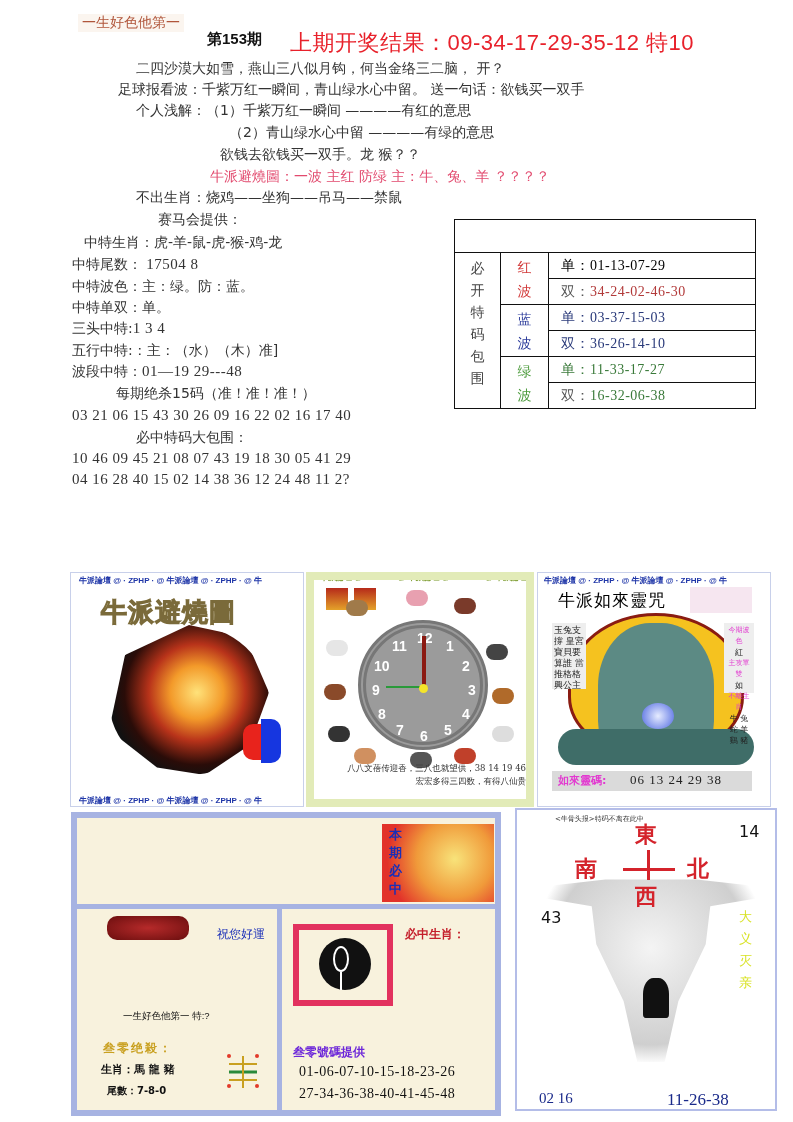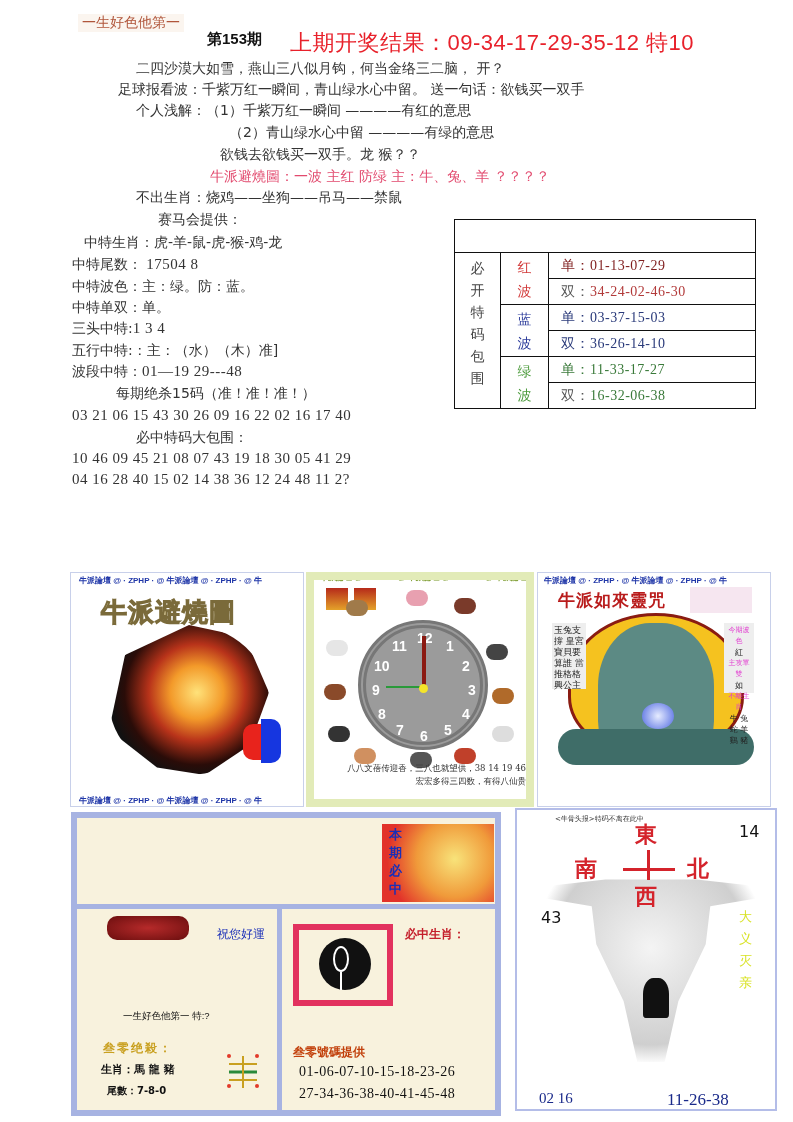--- a/index.html
+++ b/index.html
@@ -44,21 +44,21 @@
   #p2 .hand-h { position: absolute; left: 56px; top: 8px; width: 4px; height: 54px; background: #8b1a12; }
   #p2 .hand-m { position: absolute; left: 20px; top: 58px; width: 38px; height: 2px; background: #2a9a3a; }
   #p2 .hub { position: absolute; left: 53px; top: 56px; width: 9px; height: 9px; background: #f4e52a; border-radius: 50%; }
   #p2 .banner-a, #p2 .banner-b { position: absolute; top: 8px; width: 22px; height: 22px; background: linear-gradient(#b62a1a, #e4a22a); }
   #p2 .banner-a { left: 12px; } #p2 .banner-b { left: 40px; }
   #p2 .animal { position: absolute; width: 22px; height: 16px; border-radius: 8px; }
   #p2 .poem { position: absolute; left: 24px; top: 182px; font-size: 8.5px; color: #333; line-height: 13px; font-family: "DejaVu Serif", serif; text-align: right; width: 188px; }
 
   
   #p3 { left: 537px; top: 572px; width: 234px; height: 235px; background: #fff; border: 1px solid #c8d0ea; }
-  #p3 .title { position: absolute; left: 20px; top: 16px; font-size: 17px; font-weight: bold; color: #b91c1c; letter-spacing: 1px; }
+  #p3 .title { position: absolute; left: 20px; top: 16px; font-size: 17px; font-weight: normal; color: #000000; letter-spacing: 1px; }
   #p3 .pinkbar { position: absolute; left: 152px; top: 14px; width: 62px; height: 26px; background: #f6e6f0; }
   #p3 .halo { position: absolute; left: 30px; top: 40px; width: 176px; height: 140px; border-radius: 50% 50% 40% 40%; background: #f5c21f; border: 3px solid #8a1c12; }
   #p3 .buddha { position: absolute; left: 60px; top: 50px; width: 116px; height: 140px; background: #5c8a84; border-radius: 45% 45% 30% 30%; }
   #p3 .base { position: absolute; left: 20px; top: 156px; width: 196px; height: 36px; background: #3f6d68; border-radius: 18px; }
   #p3 .orb { position: absolute; left: 104px; top: 130px; width: 32px; height: 26px; background: radial-gradient(circle, #e6ecff, #4c66e0); border-radius: 50%; }
   #p3 .side-l { position: absolute; left: 14px; top: 50px; width: 34px; height: 66px; background: #eee; font-size: 9px; color: #222; line-height: 11px; padding: 2px; white-space: normal; font-family: "DejaVu Serif", serif; }
   #p3 .side-r { position: absolute; left: 186px; top: 50px; width: 30px; height: 70px; background: #eee; font-size: 8px; color: #222; line-height: 11px; padding: 2px; white-space: normal; text-align: center; font-family: "DejaVu Serif", serif; }
   #p3 .side-r .m { color: #e23ad0; font-size: 7px; }
   #p3 .code-row { position: absolute; left: 14px; top: 198px; width: 200px; height: 20px; background: #dadada; }
   #p3 .code-lbl { position: absolute; left: 6px; top: 2px; font-size: 11px; color: #e23ad0; font-weight: bold; }
@@ -77,21 +77,21 @@
   #p4 .kill-title { position: absolute; left: 26px; top: 222px; font-size: 12px; font-weight: bold; color: #c9a020; font-family: "DejaVu Serif", serif; letter-spacing: 2px; }
   #p4 .kill-zodiac { position: absolute; left: 24px; top: 244px; font-size: 11px; font-weight: bold; color: #111; }
   #p4 .kill-tail { position: absolute; left: 30px; top: 266px; font-size: 10px; font-weight: bold; color: #111; }
   #p4 .star-icon { position: absolute; left: 148px; top: 234px; width: 36px; height: 38px; }
   #p4 .img-box { position: absolute; left: 216px; top: 106px; width: 100px; height: 82px; border: 6px solid #e2325e; background: #f8f2dd; }
   #p4 .img-circle { position: absolute; left: 20px; top: 8px; width: 52px; height: 52px; border-radius: 50%; background: #111; }
   #p4 .img-mirror { position: absolute; left: 14px; top: 8px; width: 16px; height: 26px; border: 2px solid #fff; border-radius: 50%; }
   #p4 .img-handle { position: absolute; left: 21px; top: 34px; width: 2px; height: 18px; background: #fff; }
   #p4 .sure-title { position: absolute; left: 328px; top: 108px; font-size: 12px; font-weight: bold; color: #c41e2a; }
   #p4 .sure-zodiac { position: absolute; left: 328px; top: 140px; font-size: 17px; color: #333; letter-spacing: 6px; font-family: "DejaVu Serif", serif; }
-  #p4 .code-title { position: absolute; left: 216px; top: 226px; font-size: 12px; font-weight: bold; color: #c2410c; }
+  #p4 .code-title { position: absolute; left: 216px; top: 226px; font-size: 12px; font-weight: bold; color: #6d28d9; }
   #p4 .code-line { position: absolute; left: 222px; font-size: 14px; color: #111; font-family: "Liberation Serif", serif; letter-spacing: 0.5px; }
 
   
   #p5 { left: 515px; top: 808px; width: 262px; height: 303px; background: #fff; border: 2px solid #b4bde8; }
   #p5 .caption { position: absolute; left: 38px; top: 4px; font-size: 7px; color: #333; font-family: "DejaVu Serif", serif; }
   #p5 .num-corner { position: absolute; font-size: 16px; color: #111; font-family: "DejaVu Sans", sans-serif; }
   #p5 .dir { position: absolute; font-size: 22px; color: #d4232b; font-weight: bold; font-family: "DejaVu Serif", serif; }
   #p5 .cross-h { position: absolute; left: 106px; top: 58px; width: 52px; height: 3px; background: #d4232b; }
   #p5 .cross-v { position: absolute; left: 130px; top: 40px; width: 3px; height: 30px; background: #d4232b; }
   #p5 .skull { position: absolute; left: 20px; top: 62px; width: 228px; height: 190px; background: radial-gradient(ellipse at 50% 40%, #f4f4f4, #cfcfcf 60%, #fff 72%); clip-path: polygon(0% 8%, 30% 4%, 70% 4%, 100% 8%, 96% 14%, 76% 18%, 74% 38%, 62% 68%, 56% 100%, 44% 100%, 38% 68%, 26% 38%, 24% 18%, 4% 14%); }
@@ -143,21 +143,21 @@
       <div>开</div>
       <div>特</div>
       <div>码</div>
       <div>包</div>
       <div>围</div>
     </td>
     <td class="wavecol" rowspan="2" style="color:#d23a3a;">
       <div>红</div>
           <div>波</div>
     </td>
-    <td class="numcell" style="color:#7f1d1d;"><span class="lbl">单：</span><span>01-13-07-29</span></td>
+    <td class="numcell" style="color:#000000;"><span class="lbl">单：</span><span>01-13-07-29</span></td>
   </tr>
   <tr>
         <td class="numcell" style="color:#b23a3a;"><span class="lbl" style="color:#555;">双：</span><span>34-24-02-46-30</span></td>
       </tr>
   <tr>
     <td class="wavecol" rowspan="2" style="color:#2a3a9a;">
       <div>蓝</div>
           <div>波</div>
     </td>
     <td class="numcell" style="color:#2a3a7a;"><span class="lbl">单：</span><span>03-37-15-03</span></td>
@@ -236,20 +236,24 @@
   <div class="orb"></div>
   <div class="side-l">玉兔支撐 皇宮寶貝要算誰 當推格格興公主</div>
   <div class="side-r">
     <div class="m">今期波色</div>
     <div>紅</div>
     <div class="m">主攻單雙</div>
     <div>如</div>
     <div class="m">不離生肖</div>
     <div>牛 兔 蛇 羊 鷄 豬</div>
   </div>
+  <div class="code-row">
+    <span class="code-lbl">如來靈碼:</span>
+    <span class="code-nums">06  13  24  29  38</span>
+  </div>
 </div>
 
 <div class="panel" id="p4">
   <div class="guanyin"></div>
   <div class="vert-red">本期必中</div>
   <div class="hsep"></div>
   <div class="vsep"></div>
   <div class="red-blobs"></div>
   <div class="seal-blue">祝您好運</div>
   <div class="riddle">一生好色他第一    特:?</div>

